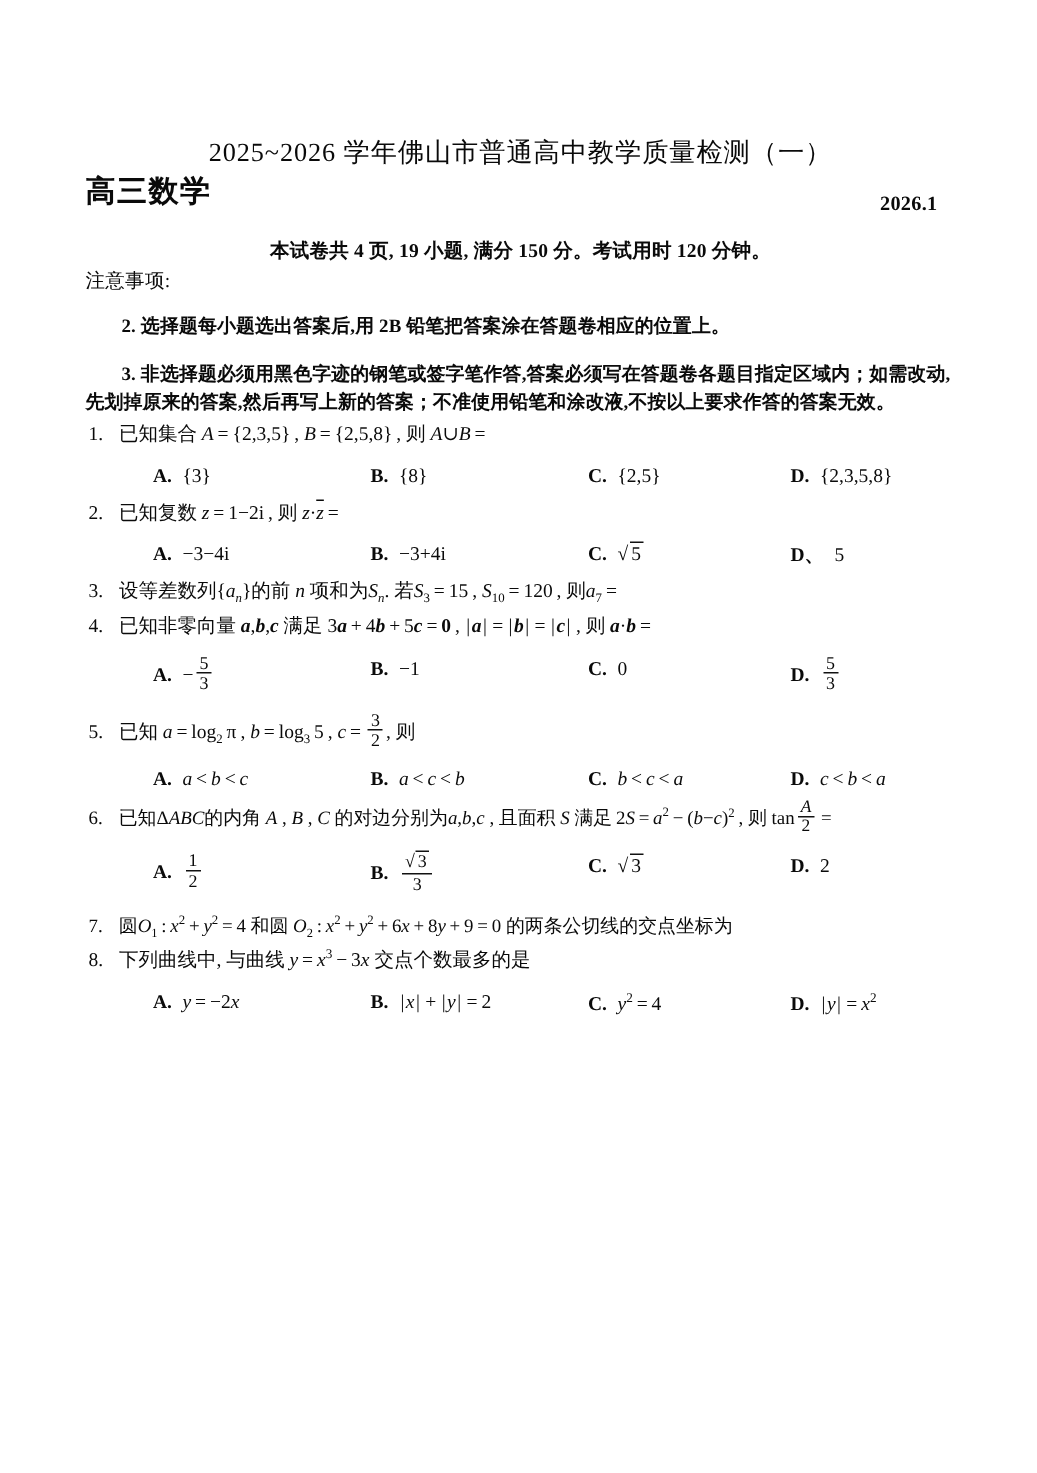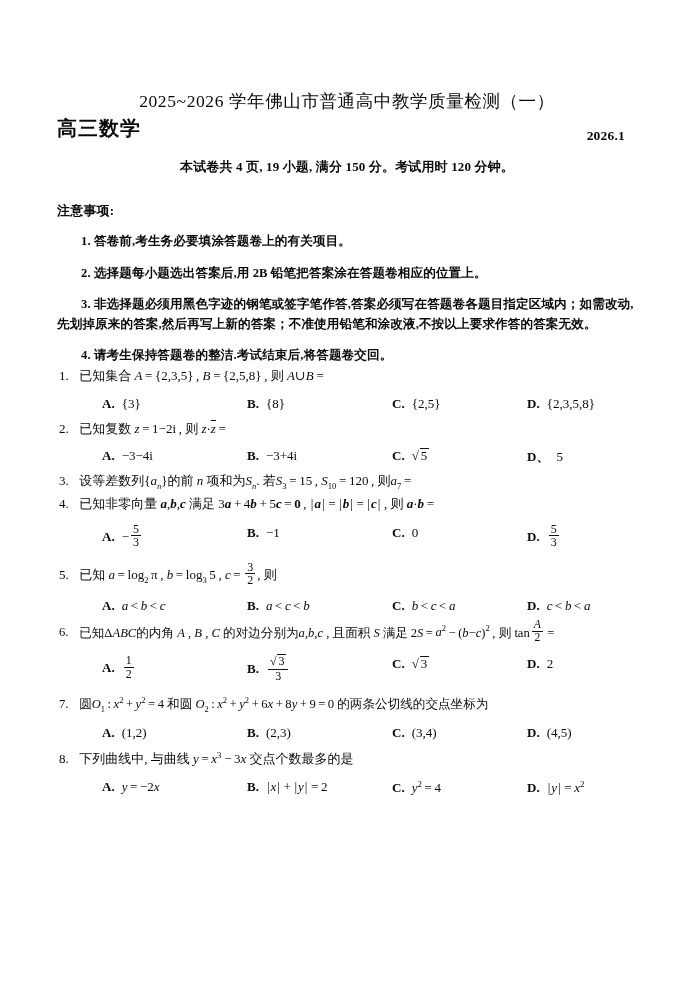--- a/index.html
+++ b/index.html
@@ -64,22 +64,22 @@
     text-align: center;
     font-size: 13px;
     font-weight: bold;
     margin-top: 12px;
     letter-spacing: 0.15px;
   }
 
   
   .notice-head {
     font-size: 13px;
-    font-weight: bold;
-    margin-top: 26px;
+    font-weight: normal;
+    margin-top: 2px;
     letter-spacing: 0.2px;
   }
   .notice-item {
     font-size: 12.6px;
     font-weight: bold;
     margin-top: 12px;
     line-height: 1.55;
     letter-spacing: 0.1px;
   }
   .notice-item.indent {
@@ -175,24 +175,22 @@
     <div class="doc-title">2025~2026 学年佛山市普通高中教学质量检测（一）</div>
 
     <div class="subtitle-row">
       <div class="doc-subtitle">高三数学</div>
       <div class="doc-date">2026.1</div>
     </div>
 
     <div class="exam-meta">本试卷共 4 页, 19 小题, 满分 150 分。考试用时 120 分钟。</div>
 
     <div class="notice-head">注意事项:</div>
-    <div class="notice-item indent">1. 答卷前,考生务必要填涂答题卷上的有关项目。</div>
     <div class="notice-item indent">2. 选择题每小题选出答案后,用 2B 铅笔把答案涂在答题卷相应的位置上。</div>
     <div class="notice-item wrap">3. 非选择题必须用黑色字迹的钢笔或签字笔作答,答案必须写在答题卷各题目指定区域内；如需改动,先划掉原来的答案,然后再写上新的答案；不准使用铅笔和涂改液,不按以上要求作答的答案无效。</div>
-    <div class="notice-item indent">4. 请考生保持答题卷的整洁.考试结束后,将答题卷交回。</div>
 
 
     <div class="question">
       <div class="q-stem">
         <span class="q-num">1.</span>
         已知集合&nbsp;<span class="mi">A</span> = <span class="brace">{</span><span class="mn">2,3,5</span><span class="brace">}</span> ,&nbsp;<span class="mi">B</span> = <span class="brace">{</span><span class="mn">2,5,8</span><span class="brace">}</span> ,&nbsp;则&nbsp;<span class="mi">A</span><span class="mn">∪</span><span class="mi">B</span> =
       </div>
       <div class="options">
         <div class="opt opt-a">
           <span class="lbl">A.</span><span class="brace">{</span><span class="mn">3</span><span class="brace">}</span>
@@ -298,34 +296,20 @@
           <span class="lbl">D.</span><span class="mn">2</span>
         </div>
       </div>
     </div>
 
     <div class="question">
       <div class="q-stem" style="font-size:12.6px;">
         <span class="q-num">7.</span>
         圆<span class="mi">O<span class="subn">1</span></span> : <span class="mi">x<span class="supn">2</span></span> + <span class="mi">y<span class="supn">2</span></span> = <span class="mn">4</span>&nbsp;和圆&nbsp;<span class="mi">O<span class="subn">2</span></span> : <span class="mi">x<span class="supn">2</span></span> + <span class="mi">y<span class="supn">2</span></span> + <span class="mn">6</span><span class="mi">x</span> + <span class="mn">8</span><span class="mi">y</span> + <span class="mn">9</span> = <span class="mn">0</span>&nbsp;的两条公切线的交点坐标为
       </div>
-      <div class="options">
-        <div class="opt opt-a">
-          <span class="lbl">A.</span><span class="mn">(1,2)</span>
-        </div>
-        <div class="opt opt-b">
-          <span class="lbl">B.</span><span class="mn">(2,3)</span>
-        </div>
-        <div class="opt opt-c">
-          <span class="lbl">C.</span><span class="mn">(3,4)</span>
-        </div>
-        <div class="opt opt-d">
-          <span class="lbl">D.</span><span class="mn">(4,5)</span>
-        </div>
-      </div>
     </div>
 
     <div class="question">
       <div class="q-stem">
         <span class="q-num">8.</span>
         下列曲线中, 与曲线&nbsp;<span class="mi">y</span> = <span class="mi">x<span class="supn">3</span></span> − <span class="mn">3</span><span class="mi">x</span>&nbsp;交点个数最多的是
       </div>
       <div class="options">
         <div class="opt opt-a">
           <span class="lbl">A.</span><span class="mi">y</span> = <span class="mn">−2</span><span class="mi">x</span>

